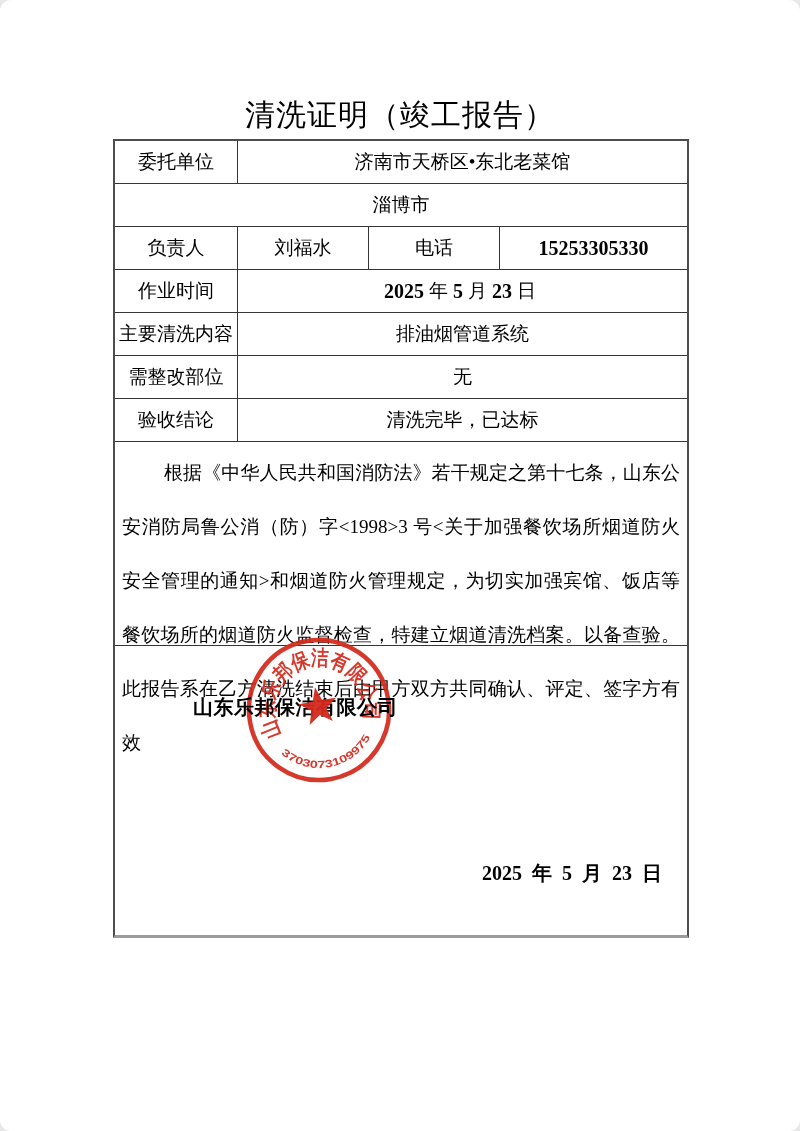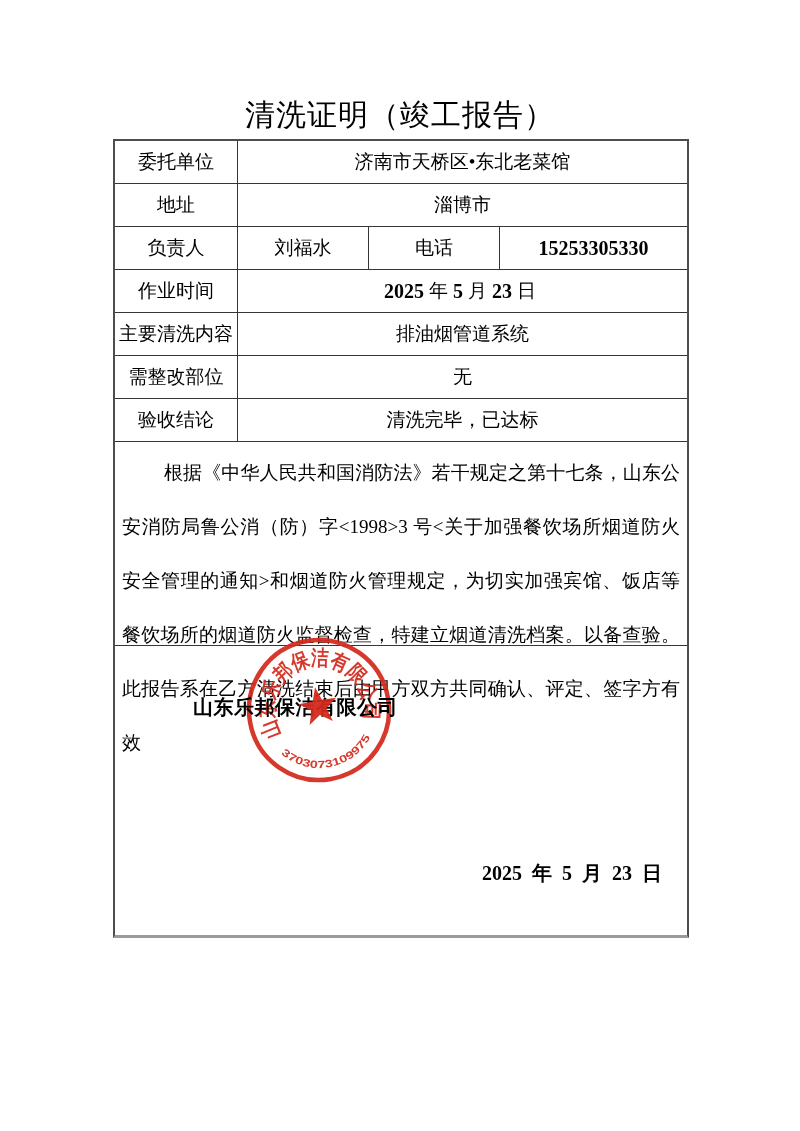--- a/index.html
+++ b/index.html
@@ -1,19 +1,20 @@
 <!DOCTYPE html>
 <html><head>
 <meta charset="utf-8">
 <style>
   html,body{margin:0;padding:0;background:#e8e8e8;}
   .page{
     position:relative;width:800px;height:1131px;background:#ffffff;
     font-family:"Liberation Serif",serif;color:#000;overflow:hidden;
     margin:0 auto;
+    border-radius:11px;
   }
   .doc-title{
     position:absolute;top:97px;left:0;width:100%;
     text-align:center;font-size:30px;line-height:36px;letter-spacing:1px;
   }
   .doc-table{
     position:absolute;left:113px;top:139px;width:576px;height:799px;
     box-sizing:border-box;display:flex;flex-direction:column;
     border:2px solid #4d4d4d;border-bottom:3px solid #9b9b9b;
   }
@@ -49,21 +50,20 @@
   <div class="doc-title">清洗证明（竣工报告）</div>
 
   <div class="doc-table">
 
     <div class="t-row">
       <div class="cell lab">委托单位</div>
       <div class="cell val">济南市天桥区•东北老菜馆</div>
     </div>
 
     <div class="t-row">
-      <div class="cell lab">地址</div>
       <div class="cell val">淄博市</div>
     </div>
 
 
     <div class="t-row">
       <div class="cell lab">负责人</div>
       <div class="cell w131">刘福水</div>
       <div class="cell w131">电话</div>
       <div class="cell val num">15253305330</div>
     </div>

